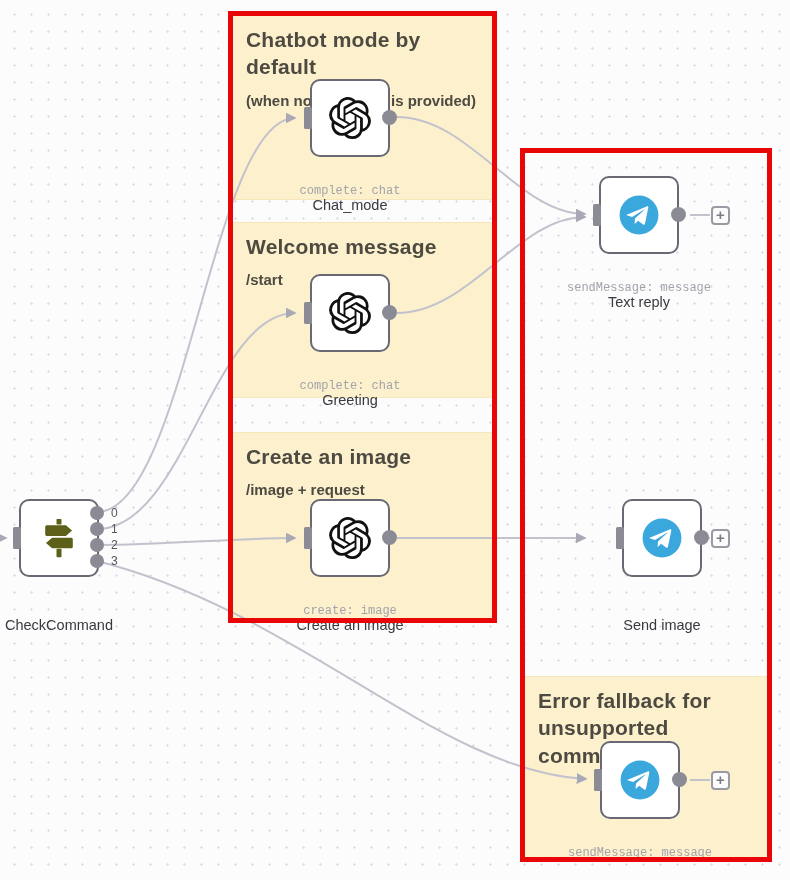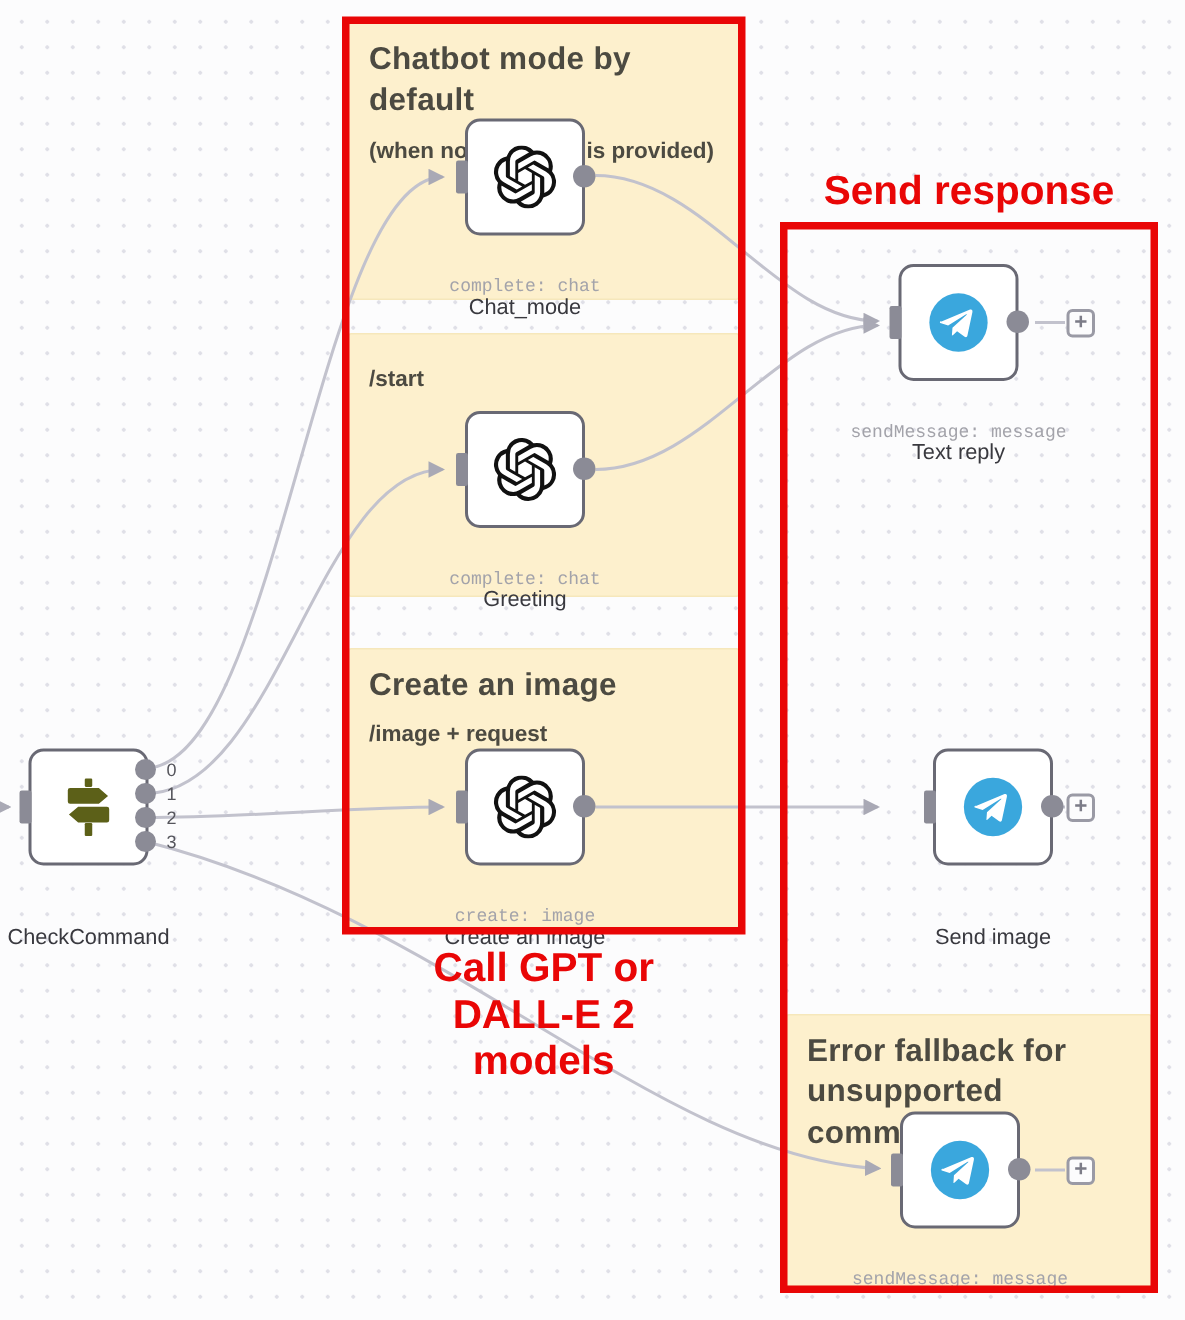--- a/index.html
+++ b/index.html
@@ -74,20 +74,21 @@
 <body>
 
 <div class="canvas">
 
   <div class="sticky" style="left:232px;top:15px;width:261px;height:185px">
     <div class="sticky-title">Chatbot mode by default</div>
     <div class="sticky-sub">(when no command is provided)</div>
   </div>
 
   <div class="sticky" style="left:232px;top:222px;width:261px;height:176px">
+    <div class="sticky-title">Welcome message</div>
     <div class="sticky-sub">/start</div>
   </div>
 
   <div class="sticky" style="left:232px;top:432px;width:261px;height:187px">
     <div class="sticky-title">Create an image</div>
     <div class="sticky-sub">/image + request</div>
   </div>
 
   <div class="sticky" style="left:524px;top:676px;width:244px;height:182px">
     <div class="sticky-title">Error fallback for unsupported commands</div>
@@ -214,21 +215,15 @@
   <div class="plus-btn" style="left:711px;top:529px">
     <span>+</span>
   </div>
   <div class="plus-btn" style="left:711px;top:771px">
     <span>+</span>
   </div>
 
   <div class="red-box" style="left:228px;top:11px;width:269px;height:612px"></div>
   <div class="red-box" style="left:520px;top:148px;width:252px;height:714px"></div>
 
-  <div class="red-text" style="left:520px;top:112px;width:252px">Send response</div>
-
-  <div class="red-text" style="left:228px;top:630px;width:269px">
-    <div>Call GPT or</div>
-    <div>DALL-E 2</div>
-    <div>models</div>
-  </div>
+
 
 </div>
 
 </body></html>

